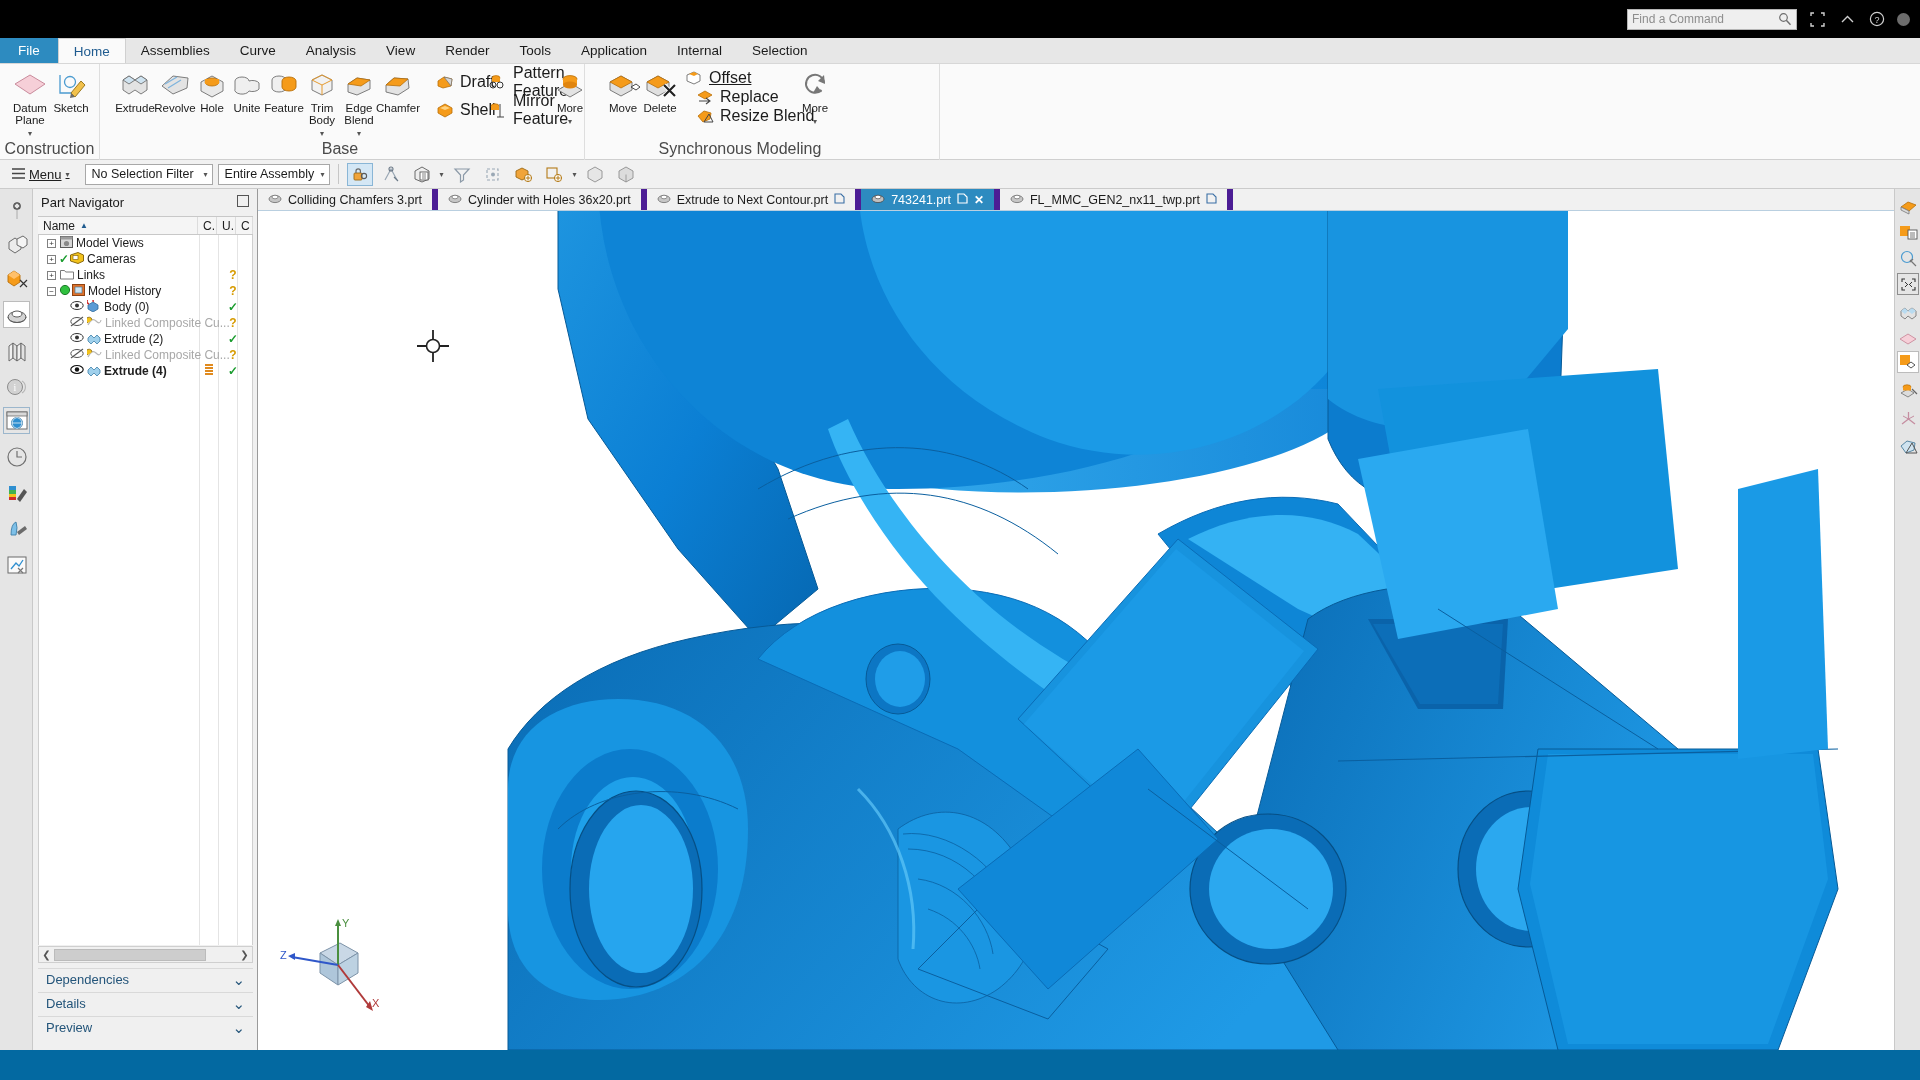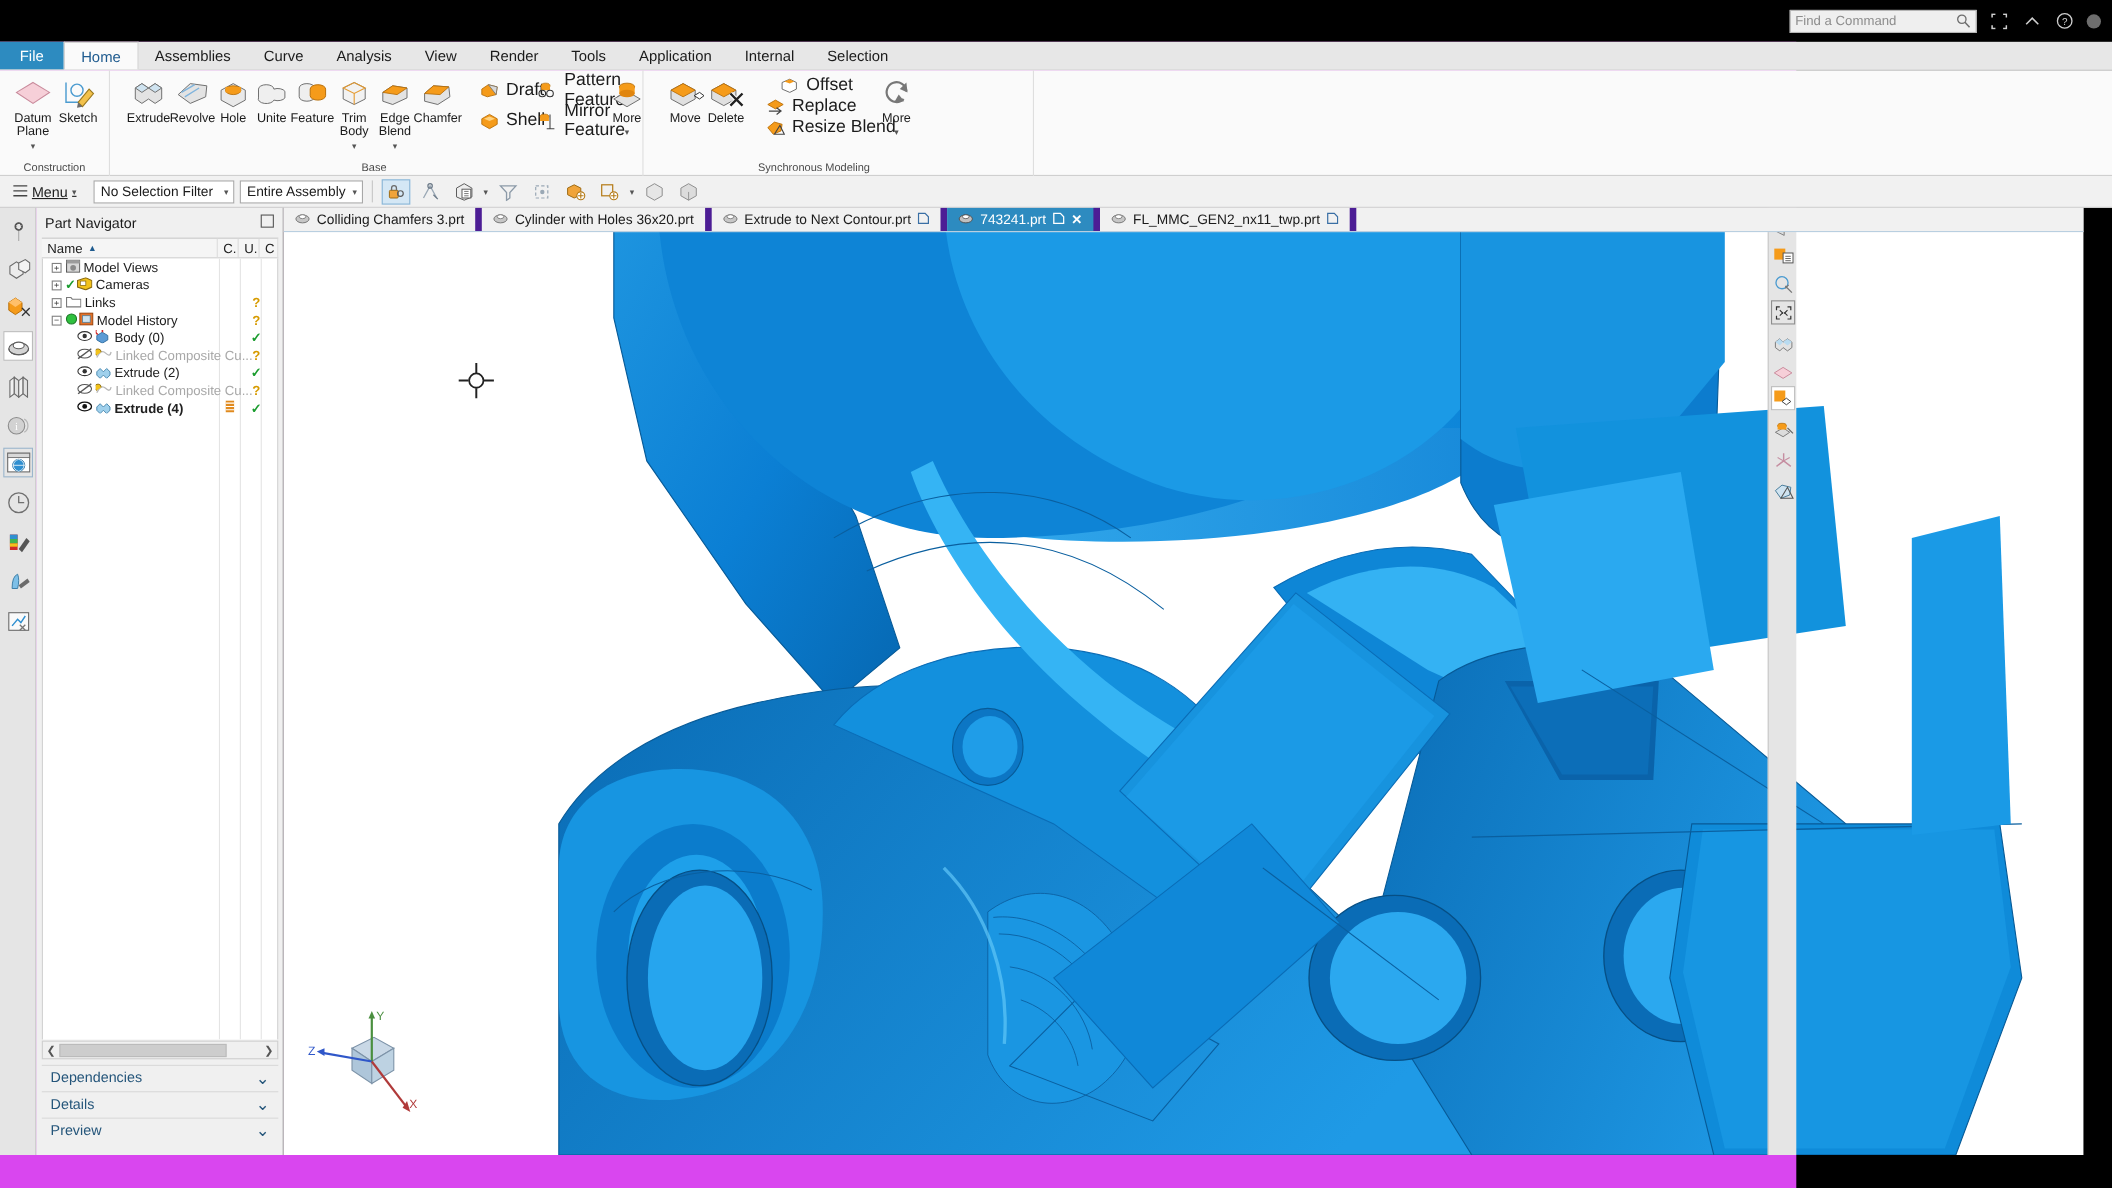--- a/index.html
+++ b/index.html
@@ -6,22 +6,22 @@
   html, body {
     width: 1920px; height: 1080px;
     overflow: hidden;
     background: #000;
     font-family: "Liberation Sans", sans-serif;
     font-size: 13px;
     color: #202020;
   }
   #app {
     position: absolute; left: 0; top: 0;
-    width: 1633px; height: 1080px;
-    background: #d946ef;
+    width: 1920px; height: 1080px;
+    background: #0369a1;
   }
 
   
   .titlebar {
     position: absolute; left: 0; top: 0; width: 1920px; height: 38px;
     background: #000;
   }
   .tb-right {
     position: absolute; right: 10px; top: 0; height: 38px;
     display: flex; align-items: center; gap: 10px;
@@ -50,21 +50,21 @@
   .tab.active { background: #fafafa; color: #1f5b8f; border-top:1px solid #d0d0d0; border-left:1px solid #d0d0d0; border-right:1px solid #d0d0d0;}
 
   
   .ribbon {
     position: absolute; left: 0; top: 64px; width: 1920px; height: 96px;
     background: #fafafa; border-bottom: 1px solid #cfcfcf;
   }
   .rgroup { position: absolute; top: 0; height: 96px; border-right: 1px solid #dedede; }
   .glabel {
     position: absolute; bottom: 2px; width: 100%; text-align: center;
-    font-size: 10px; color: #4a4a4a;
+    font-size: 16px; color: #4a4a4a;
   }
   .bigbtn {
     position: absolute; top: 4px; width: 60px; text-align: center;
     font-size: 11.5px; color: #1b1b1b; line-height: 1.05;
   }
   .bigbtn .ic { height: 34px; display:flex; align-items:center; justify-content:center; }
   .smallbtn {
     position: absolute; display: flex; align-items: center; gap: 5px;
     font-size: 16px; color: #1b1b1b; height: 22px;
   }
@@ -401,21 +401,21 @@
           <svg width="36" height="30" viewBox="0 0 36 30">
               <polygon points="5,12 16,6 27,12 27,20 16,26 5,20" fill="#e0e0e0" stroke="#6f6f6f" stroke-width="0.9"></polygon>
               <polygon points="5,12 16,6 27,12 16,18" fill="#f59b1a" stroke="#b86e08" stroke-width="0.8"></polygon>
               <path d="M22 15 L33 26 M33 15 L22 26" stroke="#fff" stroke-width="4"></path>
               <path d="M22 15 L33 26 M33 15 L22 26" stroke="#222" stroke-width="2.2"></path>
             </svg>
         </div>
         <div>Delete</div>
       </div>
 
-      <div class="smallbtn" style="left:123px; top:3px;">
+      <div class="smallbtn" style="left:99px; top:3px;text-decoration:underline;">
         <span class="ic">
             <svg width="18" height="16" viewBox="0 0 18 16">
               <polygon points="2,5 9,2 15,5 15,11 9,14 2,11" fill="#fff" stroke="#6f6f6f" stroke-width="0.9"></polygon>
               <polygon points="4,4 9,2 13,4 9,6" fill="#f59b1a"></polygon>
             </svg>
           </span>
         <span>Offset</span>
       </div>
       <div class="smallbtn" style="left:110px; top:22px;">
         <span class="ic">

